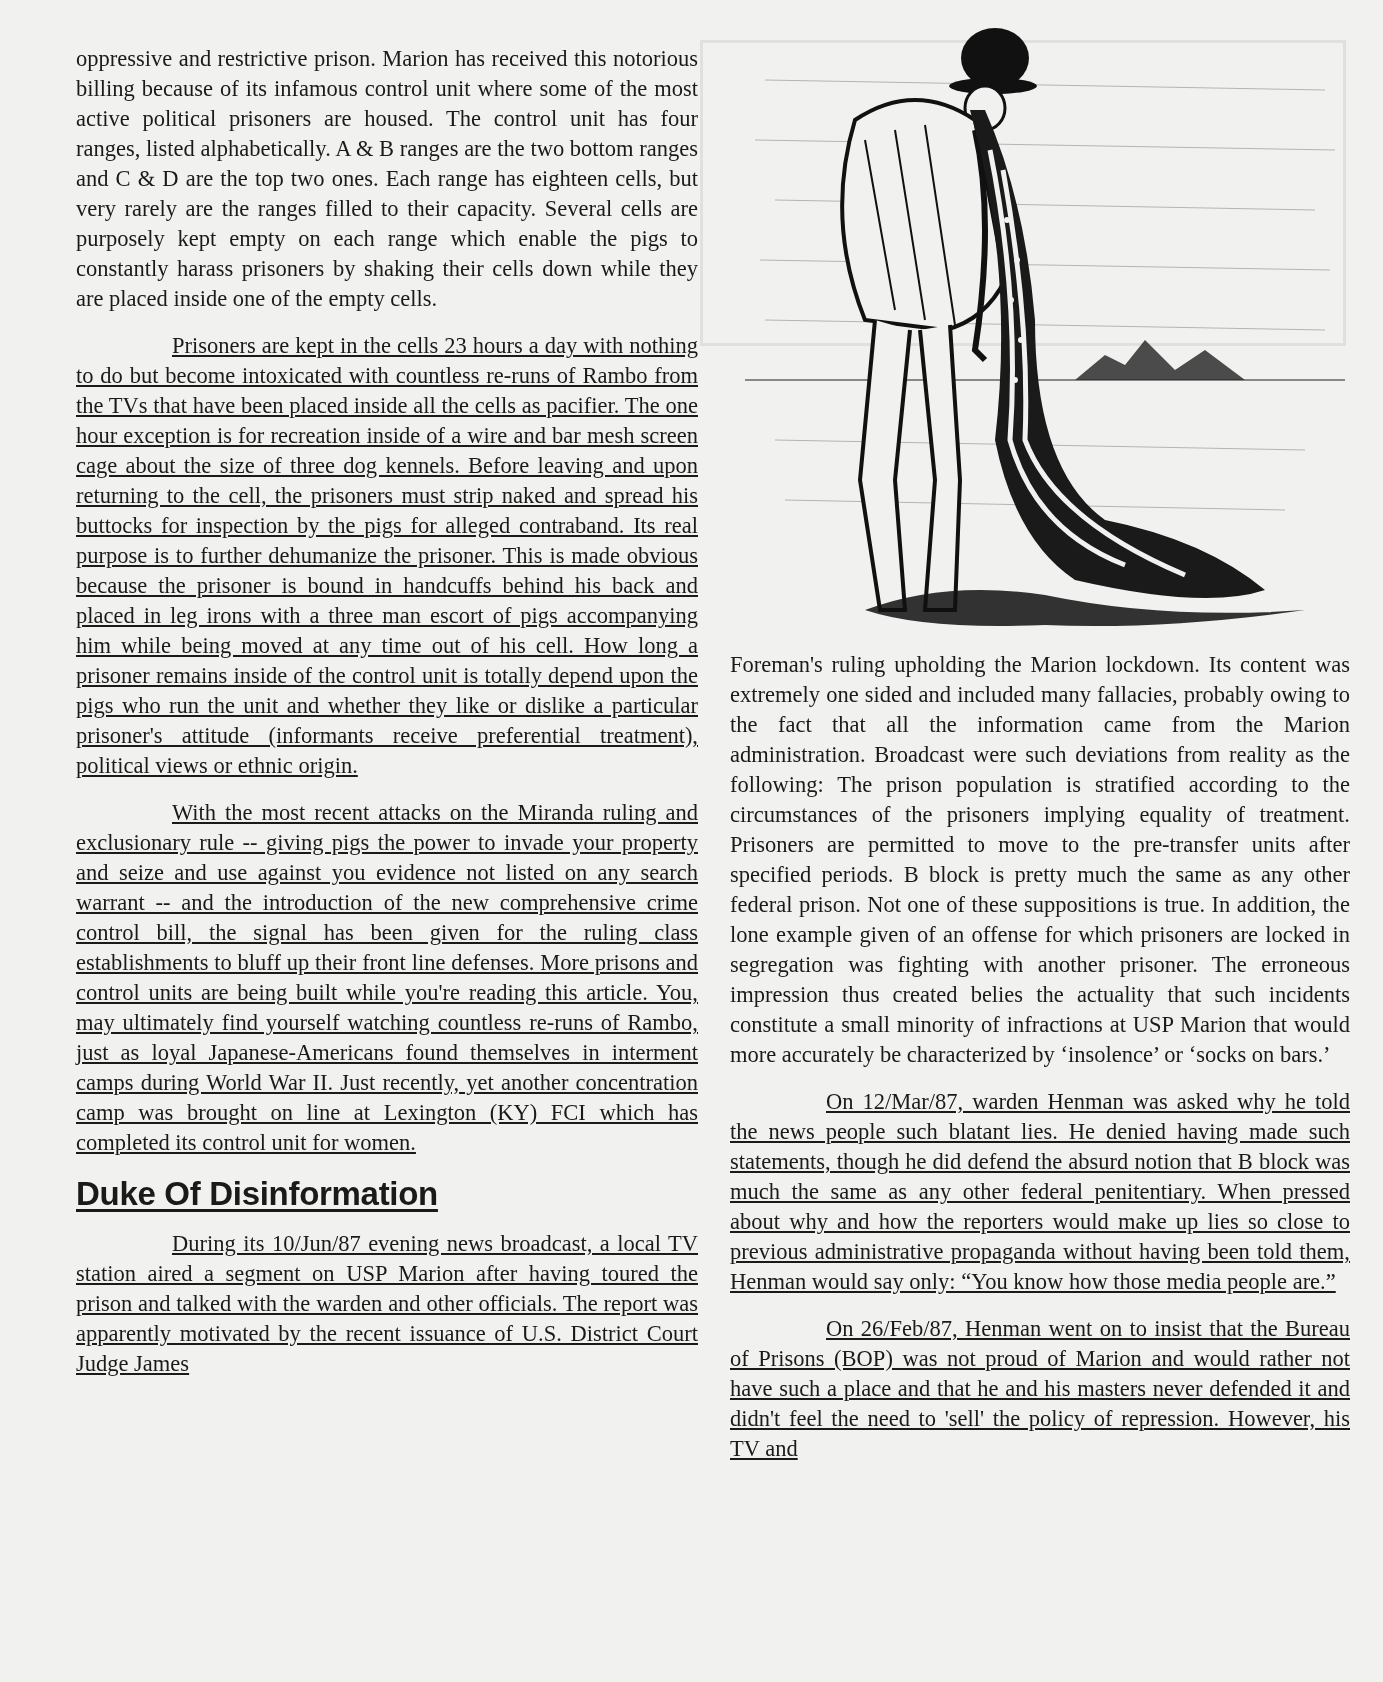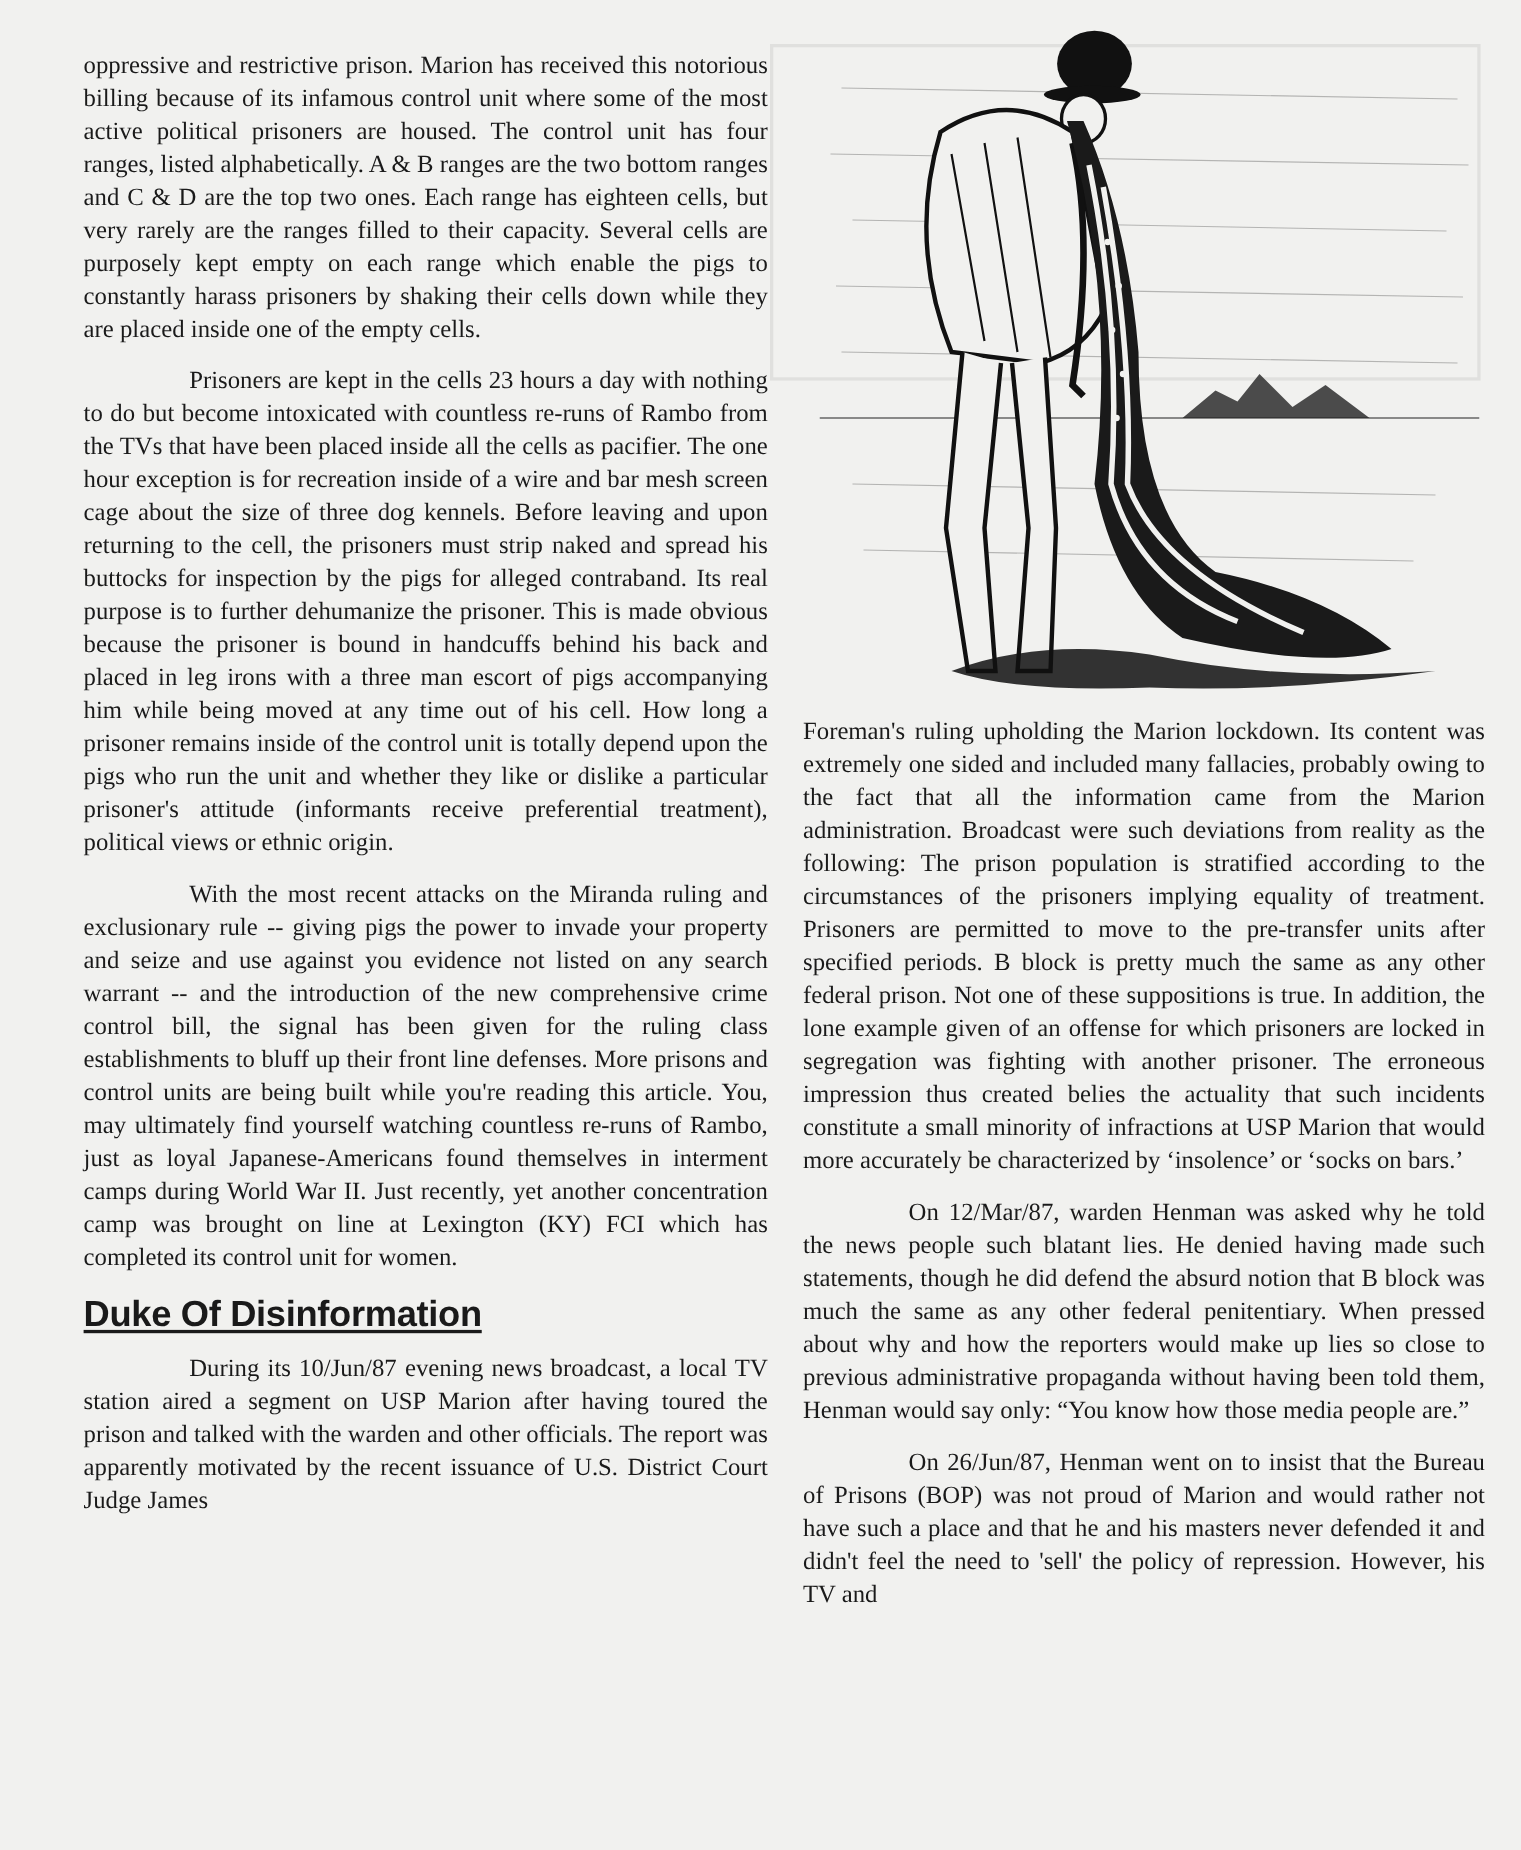--- a/index.html
+++ b/index.html
@@ -16,21 +16,21 @@
   }
   .col-right {
     position: absolute; left: 730px; top: 650px; width: 620px;
   }
   p.body {
     margin: 0 0 17px 0;
     font-size: 22.5px;
     line-height: 30px;
     text-align: justify;
   }
-  p.indent { text-indent: 96px; }
+  p.indent { text-indent: 96px; text-decoration: underline; }
   h2.section {
     font-family: "Liberation Sans", sans-serif;
     font-weight: bold;
     font-size: 33px;
     text-decoration: underline;
     text-decoration-thickness: 3px;
     text-underline-offset: 4px;
     margin: 6px 0 16px 0;
     letter-spacing: -0.3px;
   }
@@ -93,16 +93,16 @@
     <p class="body">oppressive and restrictive prison. Marion has received this notorious billing because of its infamous control unit where some of the most active political prisoners are housed. The control unit has four ranges, listed alphabetically. A &amp; B ranges are the two bottom ranges and C &amp; D are the top two ones. Each range has eighteen cells, but very rarely are the ranges filled to their capacity. Several cells are purposely kept empty on each range which enable the pigs to constantly harass prisoners by shaking their cells down while they are placed inside one of the empty cells.</p>
     <p class="body indent">Prisoners are kept in the cells 23 hours a day with nothing to do but become intoxicated with countless re-runs of Rambo from the TVs that have been placed inside all the cells as pacifier. The one hour exception is for recreation inside of a wire and bar mesh screen cage about the size of three dog kennels. Before leaving and upon returning to the cell, the prisoners must strip naked and spread his buttocks for inspection by the pigs for alleged contraband. Its real purpose is to further dehumanize the prisoner. This is made obvious because the prisoner is bound in handcuffs behind his back and placed in leg irons with a three man escort of pigs accompanying him while being moved at any time out of his cell. How long a prisoner remains inside of the control unit is totally depend upon the pigs who run the unit and whether they like or dislike a particular prisoner's attitude (informants receive preferential treatment), political views or ethnic origin.</p>
     <p class="body indent">With the most recent attacks on the Miranda ruling and exclusionary rule -- giving pigs the power to invade your property and seize and use against you evidence not listed on any search warrant -- and the introduction of the new comprehensive crime control bill, the signal has been given for the ruling class establishments to bluff up their front line defenses. More prisons and control units are being built while you're reading this article. You, may ultimately find yourself watching countless re-runs of Rambo, just as loyal Japanese-Americans found themselves in interment camps during World War II. Just recently, yet another concentration camp was brought on line at Lexington (KY) FCI which has completed its control unit for women.</p>
     <h2 class="section">Duke Of Disinformation</h2>
     <p class="body indent">During its 10/Jun/87 evening news broadcast, a local TV station aired a segment on USP Marion after having toured the prison and talked with the warden and other officials. The report was apparently motivated by the recent issuance of U.S. District Court Judge James</p>
   </div>
 
   <div class="col-right">
     <p class="body">Foreman's ruling upholding the Marion lockdown. Its content was extremely one sided and included many fallacies, probably owing to the fact that all the information came from the Marion administration. Broadcast were such deviations from reality as the following: The prison population is stratified according to the circumstances of the prisoners implying equality of treatment. Prisoners are permitted to move to the pre-transfer units after specified periods. B block is pretty much the same as any other federal prison. Not one of these suppositions is true. In addition, the lone example given of an offense for which prisoners are locked in segregation was fighting with another prisoner. The erroneous impression thus created belies the actuality that such incidents constitute a small minority of infractions at USP Marion that would more accurately be characterized by ‘insolence’ or ‘socks on bars.’</p>
     <p class="body indent">On 12/Mar/87, warden Henman was asked why he told the news people such blatant lies. He denied having made such statements, though he did defend the absurd notion that B block was much the same as any other federal penitentiary. When pressed about why and how the reporters would make up lies so close to previous administrative propaganda without having been told them, Henman would say only: “You know how those media people are.”</p>
-    <p class="body indent">On 26/Jun/87, Henman went on to insist that the Bureau of Prisons (BOP) was not proud of Marion and would rather not have such a place and that he and his masters never defended it and didn't feel the need to 'sell' the policy of repression. However, his TV and</p>
+    <p class="body indent">On 26/Feb/87, Henman went on to insist that the Bureau of Prisons (BOP) was not proud of Marion and would rather not have such a place and that he and his masters never defended it and didn't feel the need to 'sell' the policy of repression. However, his TV and</p>
   </div>
 
 </div>
 
 </body></html>

